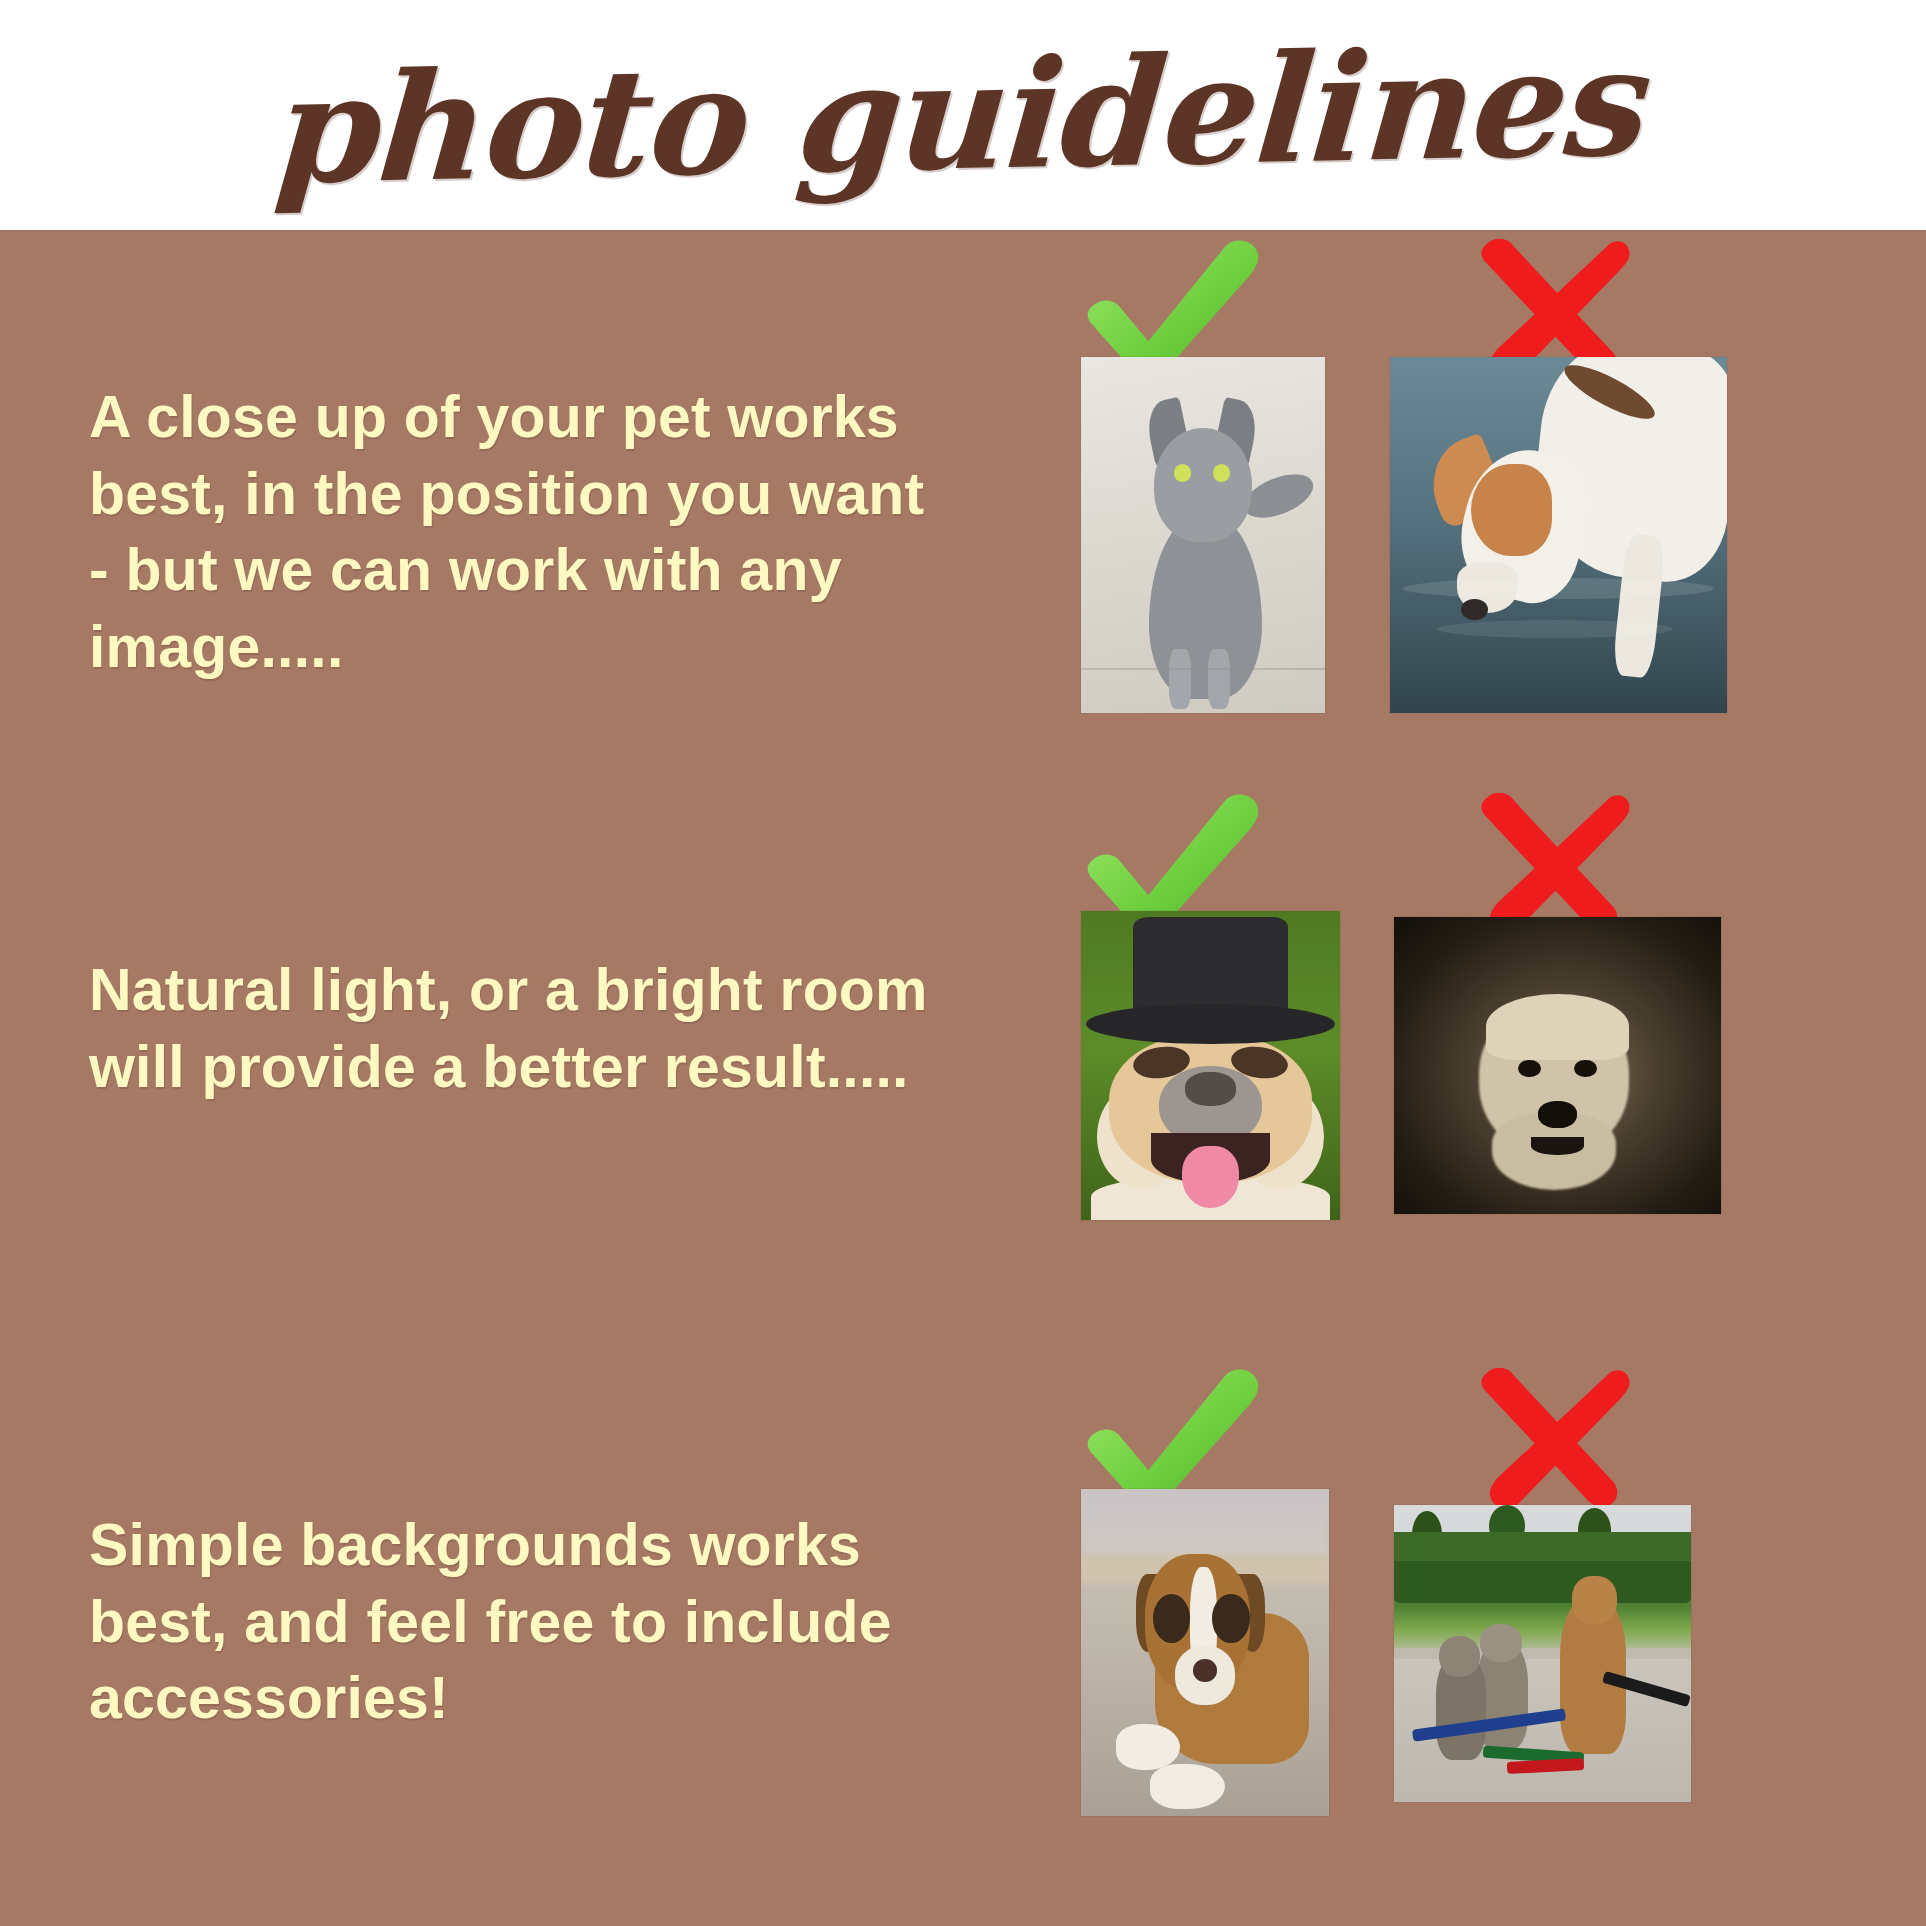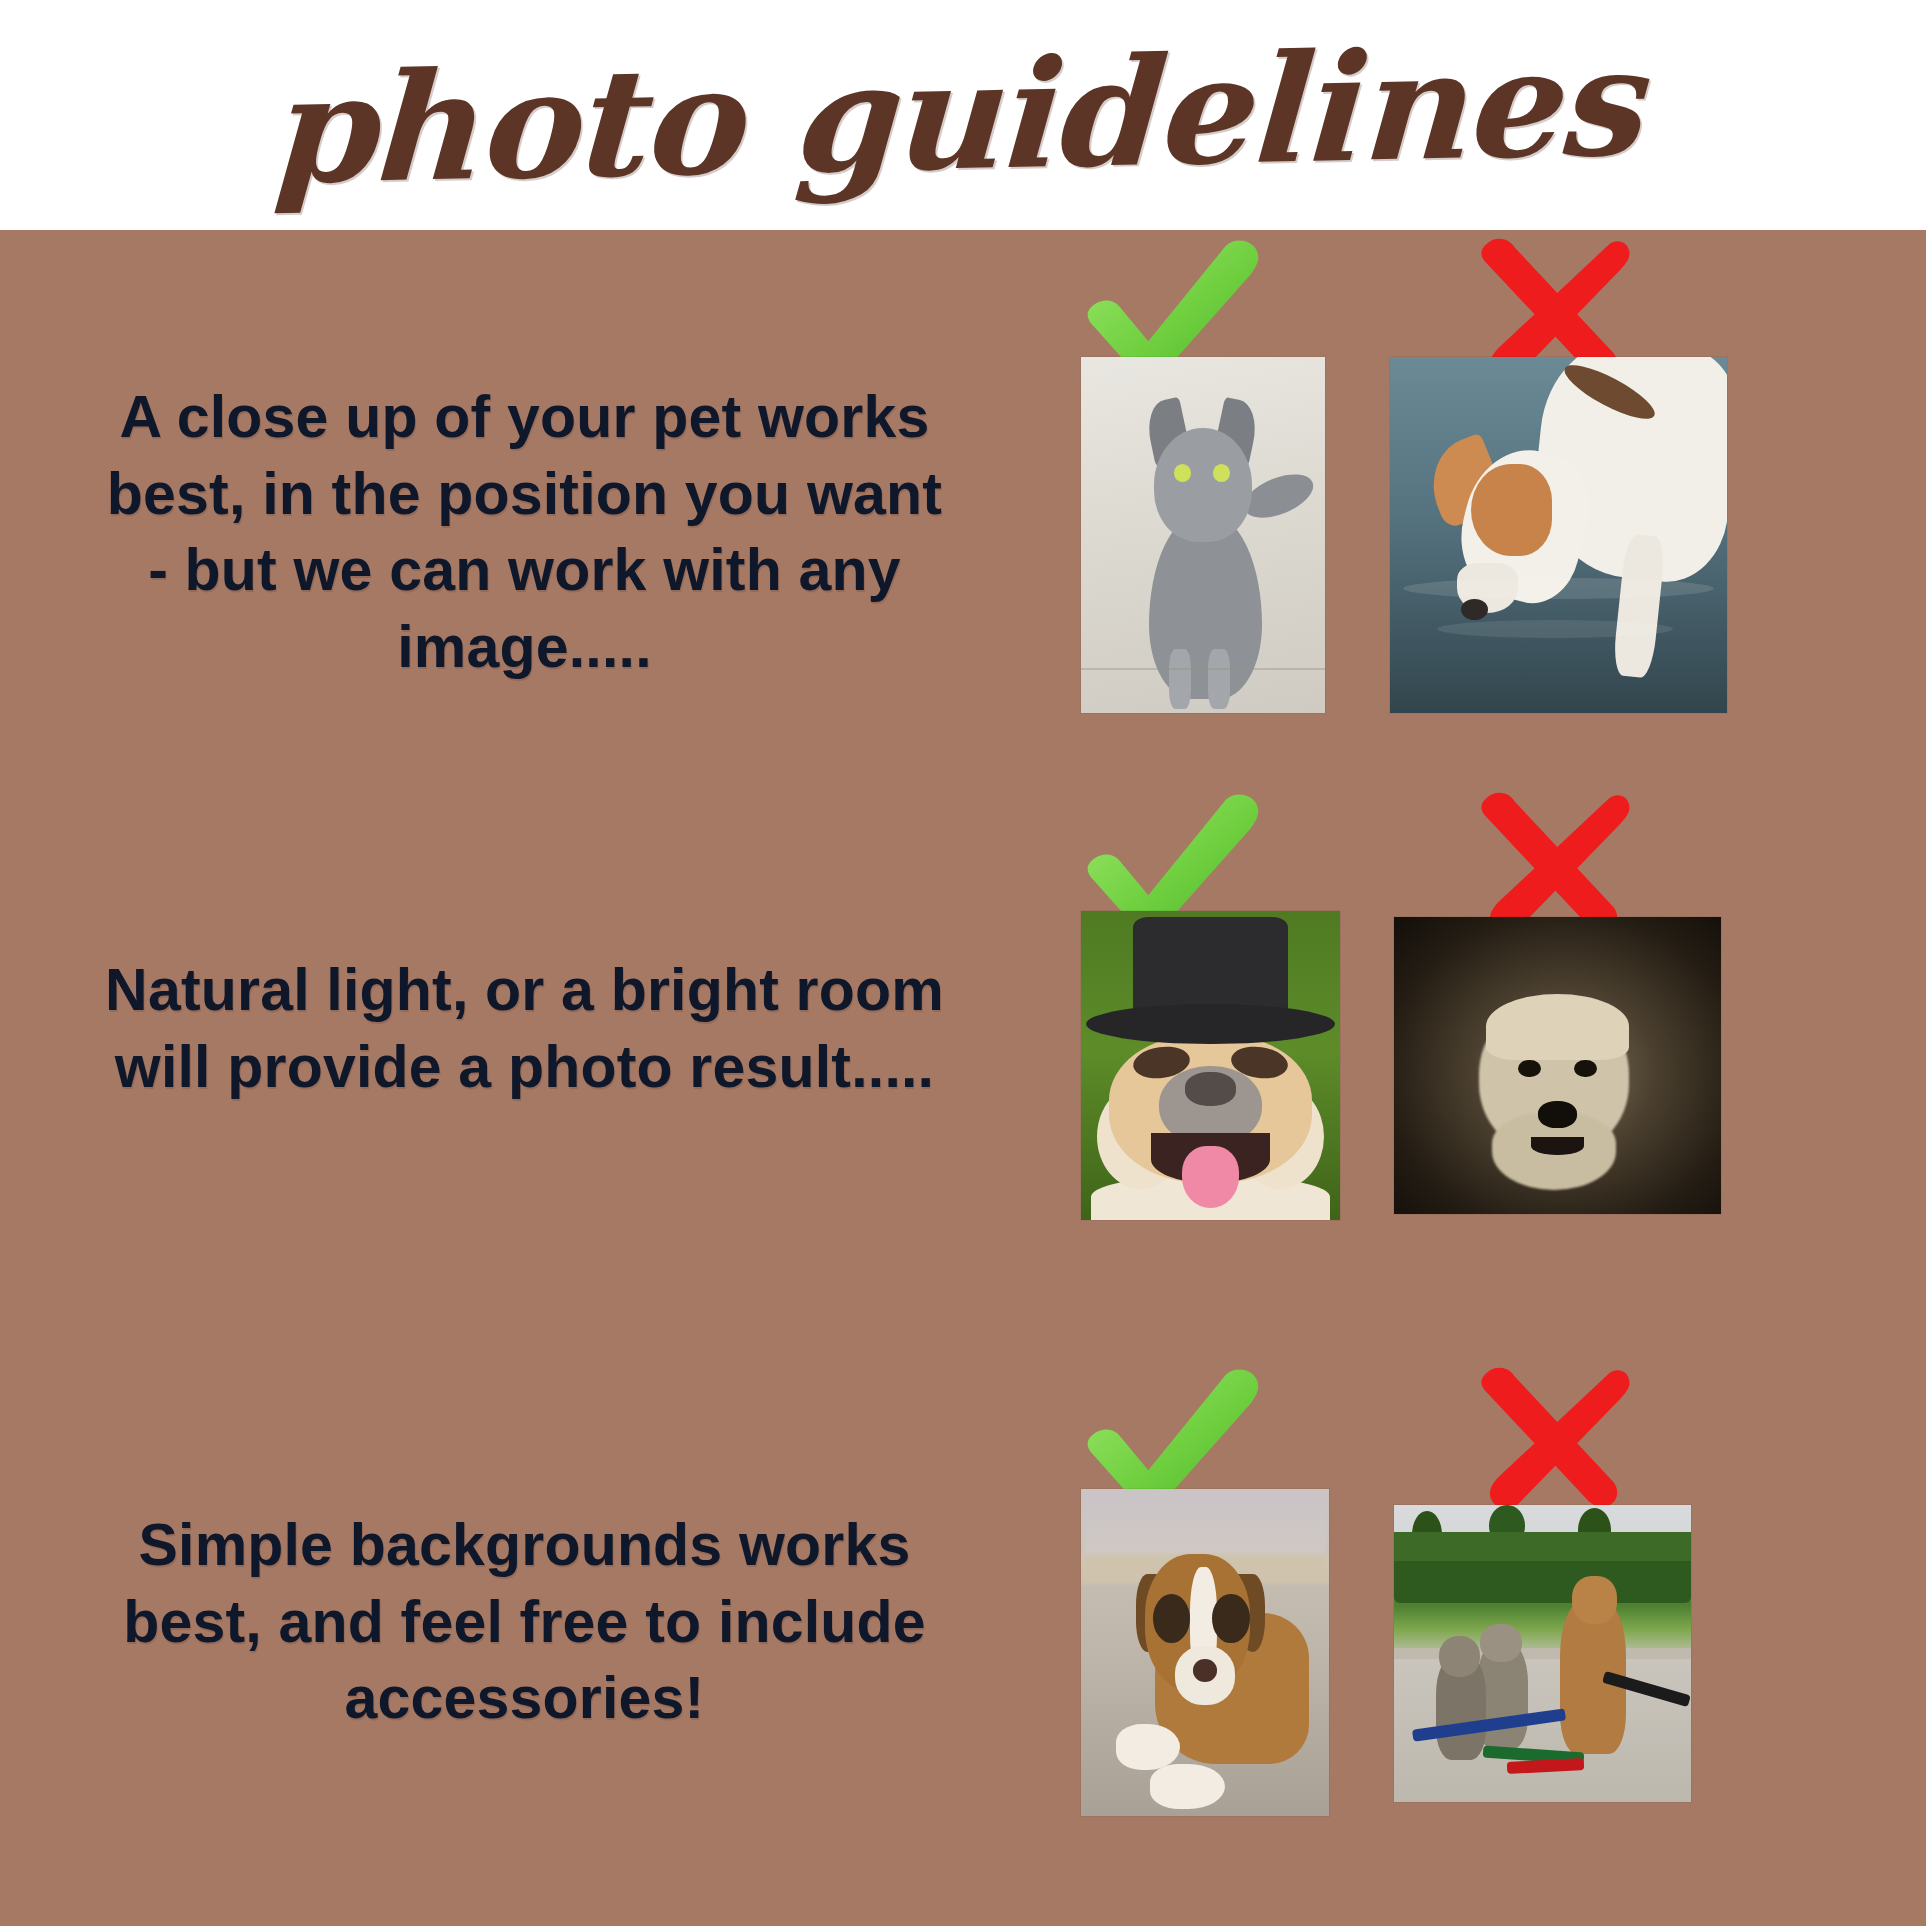--- a/index.html
+++ b/index.html
@@ -33,22 +33,22 @@
     position:absolute;left:0;top:230px;width:1927px;height:1697px;
   }
   .row{position:absolute;left:0;width:1927px;}
   #row0{top:0;height:554px;}
   #row1{top:554px;height:554px;}
   #row2{top:1109px;height:588px;}
 
   .copy{
     position:absolute;
     left:89px;width:871px;
-    text-align:center;
-    color:#0f172a;
+    text-align:left;
+    color:#fef9c3;
     font-weight:700;
     font-size:59px;
     line-height:1.30;
     letter-spacing:0.2px;
     text-shadow:1px 2px 0 rgba(90,55,42,.22);
   }
   #copy0{top:149px;}
   #copy1{top:168px;}
   #copy2{top:168px;}
 
@@ -237,21 +237,21 @@
           <div class="obj dog2-nose"></div>
           <div class="obj wtr-ripple"></div>
           <div class="obj wtr-ripple2"></div>
         </div>
       </div>
     </div>
   </div>
 
   <div class="row" id="row1">
 
-    <div class="copy" id="copy1">Natural light, or a bright room will provide a photo result.....</div>
+    <div class="copy" id="copy1">Natural light, or a bright room will provide a better result.....</div>
 
     <div class="markrow" id="mark1">
       <div class="mark good">
         <svg viewBox="0 0 230 150" xmlns="http://www.w3.org/2000/svg">
           <path d="M22 78 C30 70 42 68 50 76 L80 112 L158 16 C168 6 186 10 190 22 C193 31 188 38 183 45 L96 143 C88 152 74 152 66 143 L24 96 C18 90 17 83 22 78 Z" fill="url(#g1)"></path>
         </svg>
       </div>
       <div class="mark bad">
         <svg viewBox="0 0 230 150" xmlns="http://www.w3.org/2000/svg">
           <g fill="#EE1C1C">

